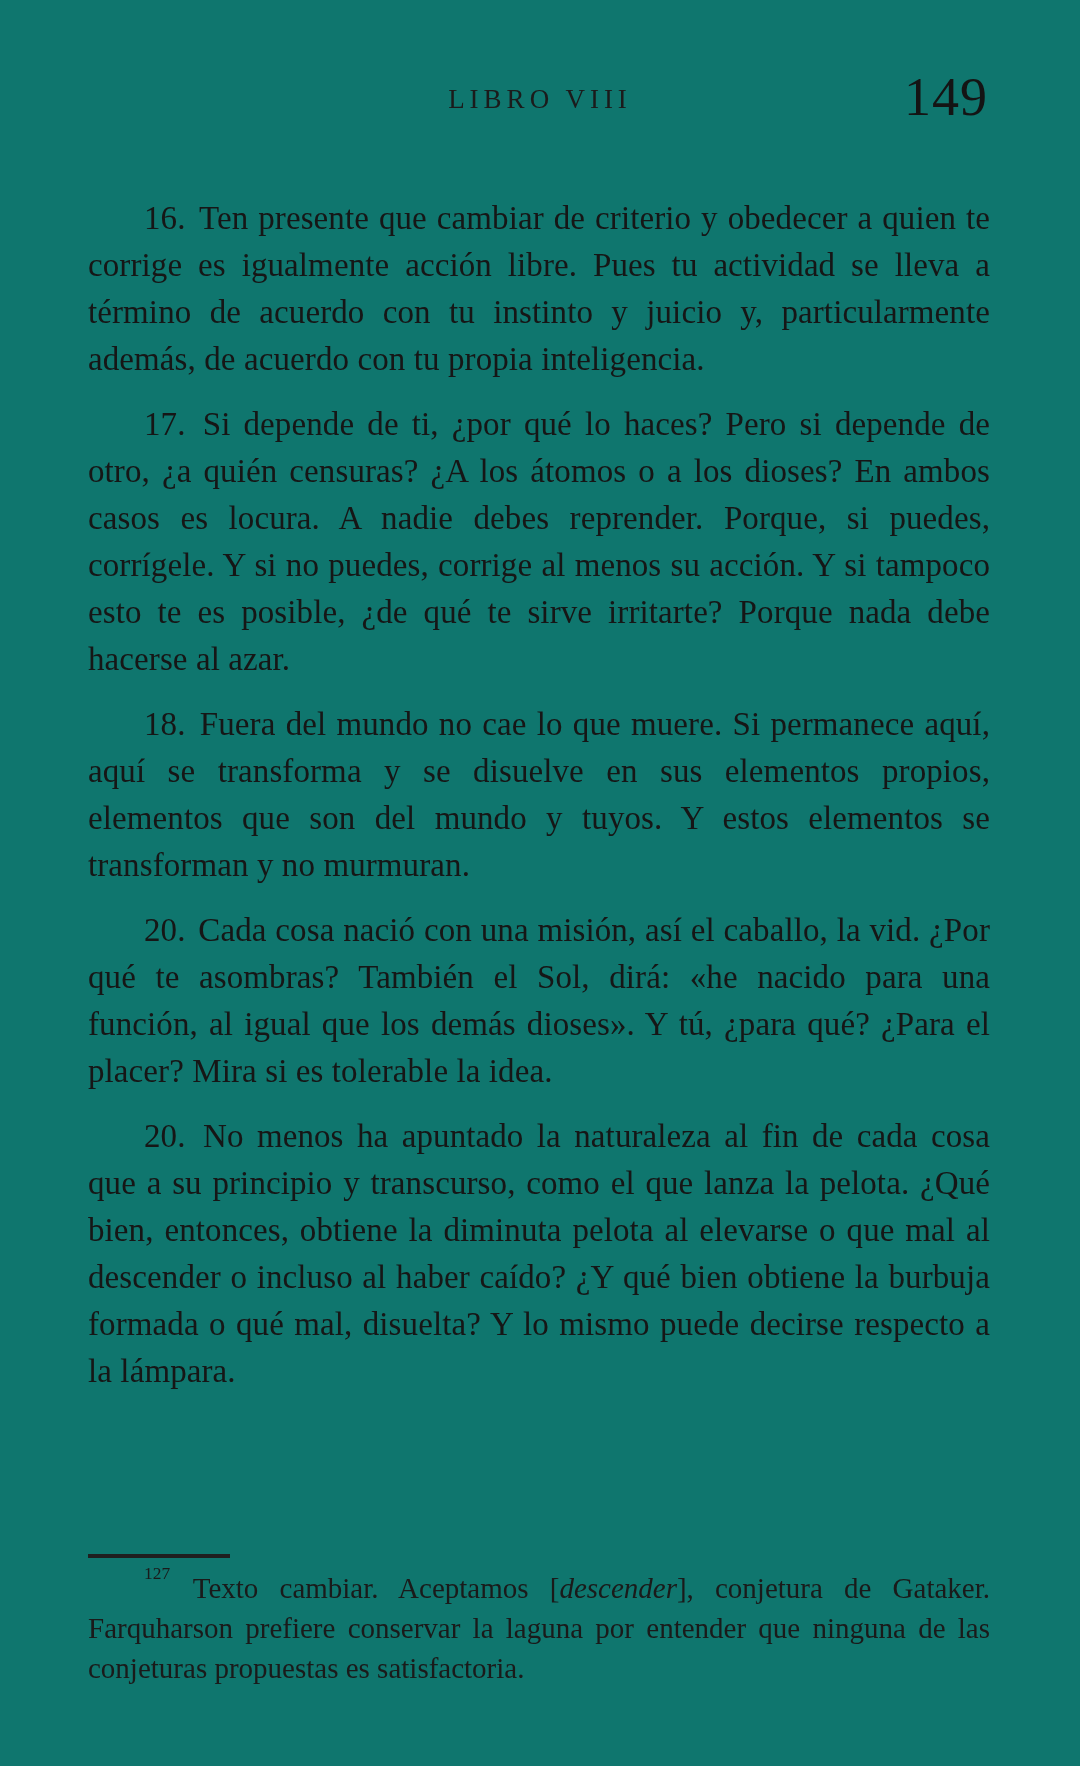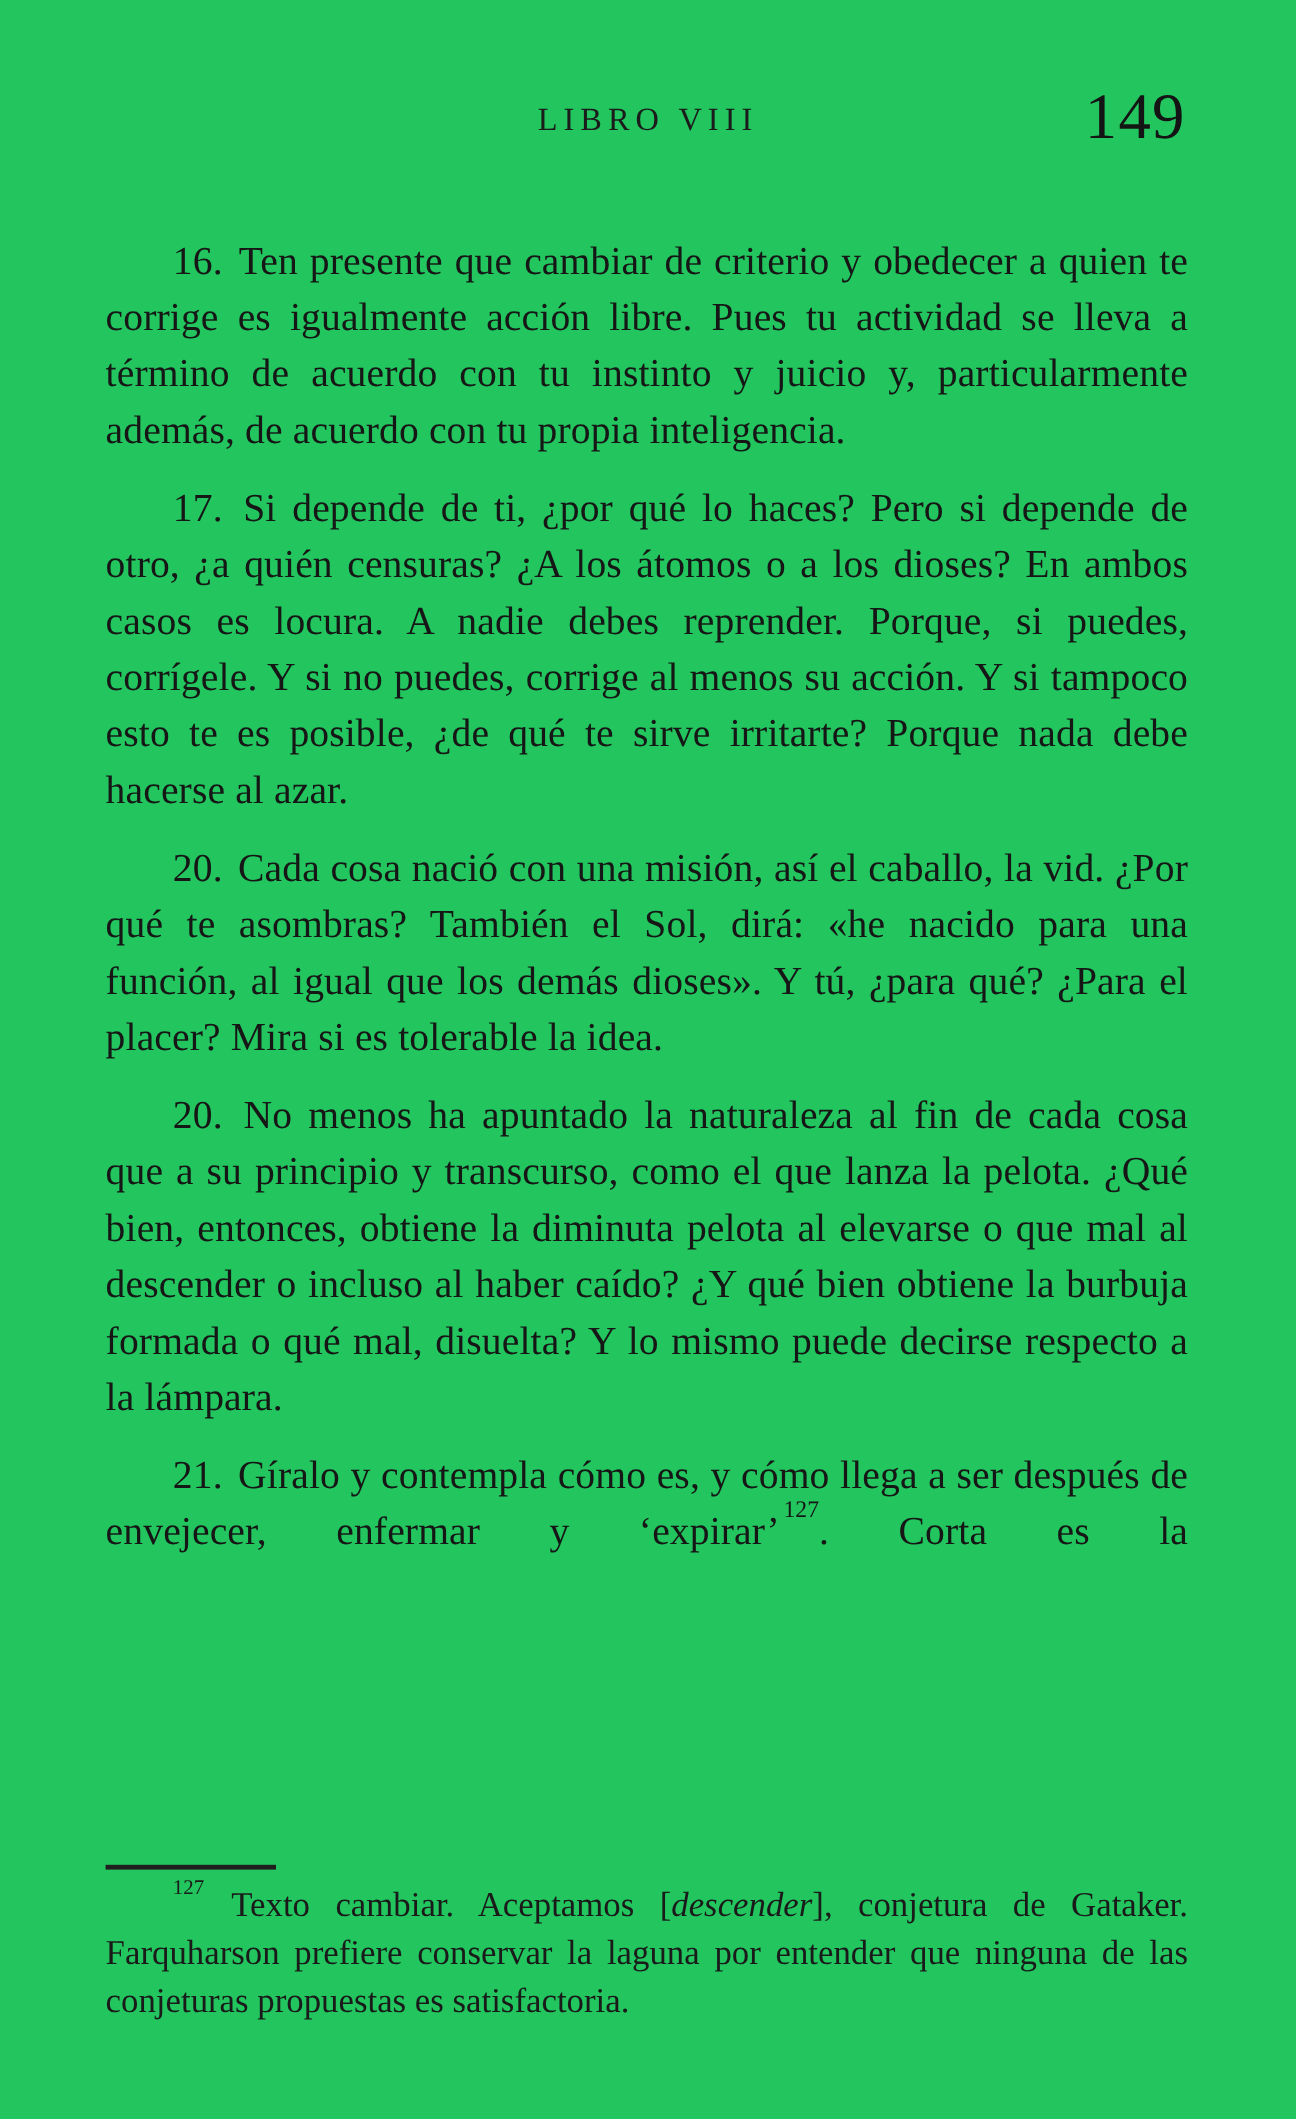--- a/index.html
+++ b/index.html
@@ -2,21 +2,21 @@
 <html><head>
 <meta charset="utf-8">
 <style>
   * { margin: 0; padding: 0; box-sizing: border-box; }
   html, body { background: #fdfdfb; }
   .page {
     position: relative;
     width: 1080px;
     height: 1766px;
     margin: 0 auto;
-    background: #22c55e;
+    background: #0f766e;
     color: #161616;
     font-family: "Liberation Serif", "DejaVu Serif", serif;
     overflow: hidden;
   }
   .running-head {
     position: absolute;
     top: 84px;
     left: 0;
     width: 100%;
     text-align: center;
@@ -83,26 +83,26 @@
   <div class="running-head">LIBRO VIII</div>
 
   <div class="page-number">149</div>
 
   <main class="body-text">
 
     <p class="para"><span class="pnum">16.</span> <span>Ten presente que cambiar de criterio y obedecer a quien te corrige es igualmente acción libre. Pues tu actividad se lleva a término de acuerdo con tu instinto y juicio y, particularmente además, de acuerdo con tu propia inteligencia.</span></p>
 
     <p class="para"><span class="pnum">17.</span> <span>Si depende de ti, ¿por qué lo haces? Pero si depende de otro, ¿a quién censuras? ¿A los átomos o a los dioses? En ambos casos es locura. A nadie debes reprender. Porque, si puedes, corrígele. Y si no puedes, corrige al menos su acción. Y si tampoco esto te es posible, ¿de qué te sirve irritarte? Porque nada debe hacerse al azar.</span></p>
 
+    <p class="para"><span class="pnum">18.</span> <span>Fuera del mundo no cae lo que muere. Si permanece aquí, aquí se transforma y se disuelve en sus elementos propios, elementos que son del mundo y tuyos. Y estos elementos se transforman y no murmuran.</span></p>
 
     <p class="para"><span class="pnum">20.</span> <span>Cada cosa nació con una misión, así el caballo, la vid. ¿Por qué te asombras? También el Sol, dirá: «he nacido para una función, al igual que los demás dioses». Y tú, ¿para qué? ¿Para el placer? Mira si es tolerable la idea.</span></p>
 
     <p class="para"><span class="pnum">20.</span> <span>No menos ha apuntado la naturaleza al fin de cada cosa que a su principio y transcurso, como el que lanza la pelota. ¿Qué bien, entonces, obtiene la diminuta pelota al elevarse o que mal al descender o incluso al haber caído? ¿Y qué bien obtiene la burbuja formada o qué mal, disuelta? Y lo mismo puede decirse respecto a la lámpara.</span></p>
 
-    <p class="para continues"><span class="pnum">21.</span> <span>Gíralo y contempla cómo es, y cómo llega a ser después de envejecer, enfermar y ‘expirar’</span><sup class="note-ref">127</sup><span>. Corta es la</span></p>
 
   </main>
 
   <div class="footnote-rule"></div>
 
   <footer class="footnote"><sup class="note-ref">127</sup> <span>Texto cambiar. Aceptamos [</span><i>descender</i><span>], conjetura de Gataker. Farquharson prefiere conservar la laguna por entender que ninguna de las conjeturas propuestas es satisfactoria.</span></footer>
 
 </div>
 
 </body></html>

